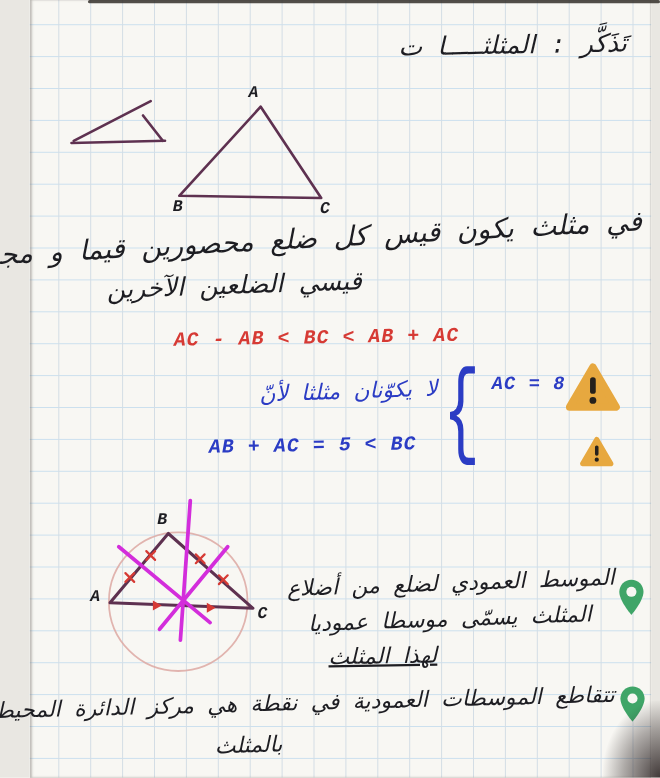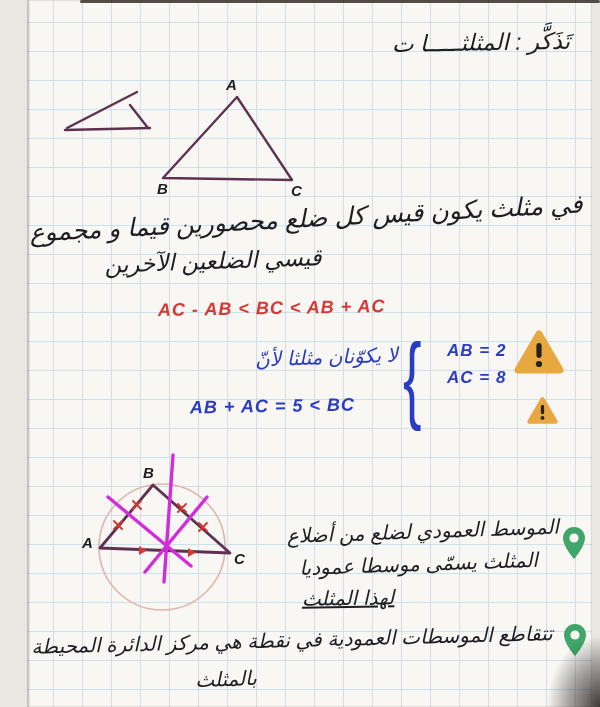--- a/index.html
+++ b/index.html
@@ -1,19 +1,19 @@
 <!DOCTYPE html>
 <html style="--paper: #f8f7f3; --margin: #e9e7e2; --gridh: #cce0ee; --gridv: #d3dde5; --ink: #1d1d22; --red: #d63a34; --blue: #2b3cc4; --magenta: #d32ddb; --maroon: #5e3150; --circle: #dda8a2; --amber: #e7a83f; --green: #3fa568;"><head>
 <meta charset="utf-8">
 <style>
   html,body{margin:0;padding:0;}
   .outer{
     position:relative; width:600px; height:707px; overflow:hidden;
     background:var(--margin,#e9e7e3);
-    font-family:Liberation Sans, sans-serif;
+    font-family:Liberation Mono, monospace;
   }
   .page{
     position:absolute; left:27px; top:0; width:565px; height:707px;
     background-color:var(--paper,#f8f7f3);
     background-image:
       linear-gradient(to right, var(--gridv,#d3dde5) 1px, transparent 1px),
       linear-gradient(to bottom, var(--gridh,#cce0ee) 1px, transparent 1px);
     background-size:29px 29px;
     background-position:-3px -7px;
     box-shadow: inset 2px 0 2px rgba(120,115,110,.45), inset -1px 0 1px rgba(120,115,110,.25);
@@ -100,21 +100,20 @@
   <div class="hw tri-label" style="left:291px; top:182px;">C</div>
 
   <div class="hw ar rule1">في مثلث يكون قيس كل ضلع محصورين قيما و مجموع</div>
   <div class="hw ar rule2">قيسي الضلعين الآخرين</div>
   <div class="hw red-ineq">AC - AB   &lt; BC &lt;  AB + AC</div>
 
   <div class="hw ar blue ex-ar">لا يكوّنان مثلثا لأنّ</div>
   <div class="hw blue ex-math">AB + AC = 5 &lt; BC</div>
   <div class="hw blue brace">{</div>
   <div class="vals blue">
-    <div>AB = 2</div>
     <div>AC = 8</div>
   </div>
 
   <svg class="icon" style="left:514px; top:329px;" width="50" height="46" viewBox="0 0 50 46">
     <polygon points="25,5 46,41 4,41" fill="var(--amber,#e7a83f)" stroke="var(--amber,#e7a83f)" stroke-width="7" stroke-linejoin="round"></polygon>
     <rect x="22.4" y="14" width="5.2" height="15" rx="2.4" fill="#26211c"></rect>
     <circle cx="25" cy="35" r="3.1" fill="#26211c"></circle>
   </svg>
   <svg class="icon" style="left:527px; top:396px;" width="31" height="29" viewBox="0 0 50 46">
     <polygon points="25,5 46,41 4,41" fill="var(--amber,#e7a83f)" stroke="var(--amber,#e7a83f)" stroke-width="7" stroke-linejoin="round"></polygon>

